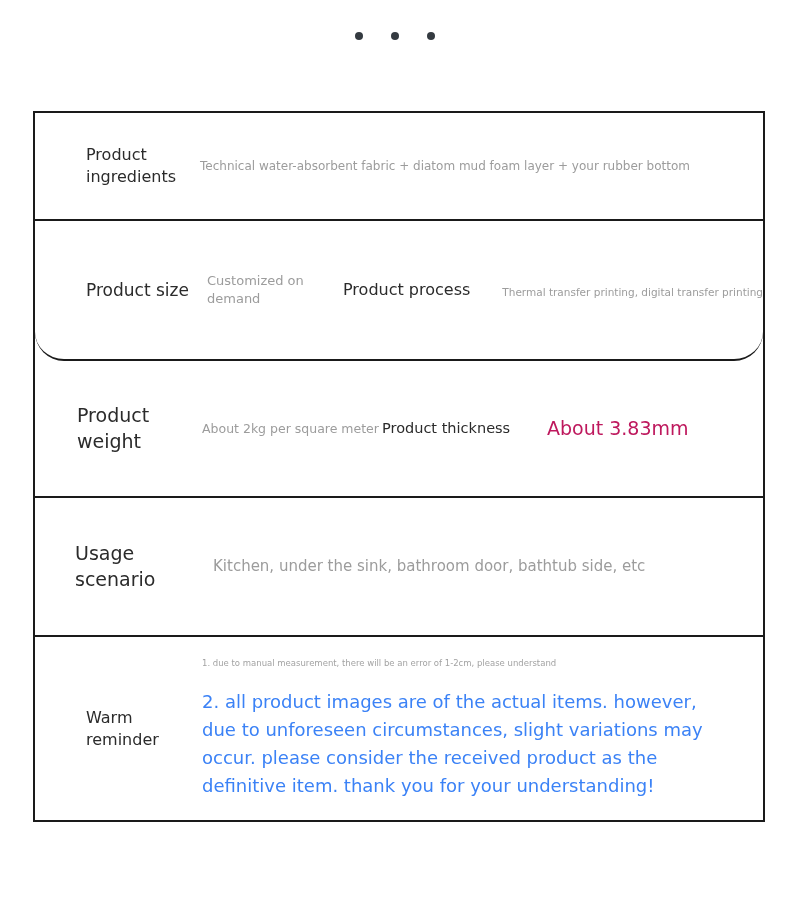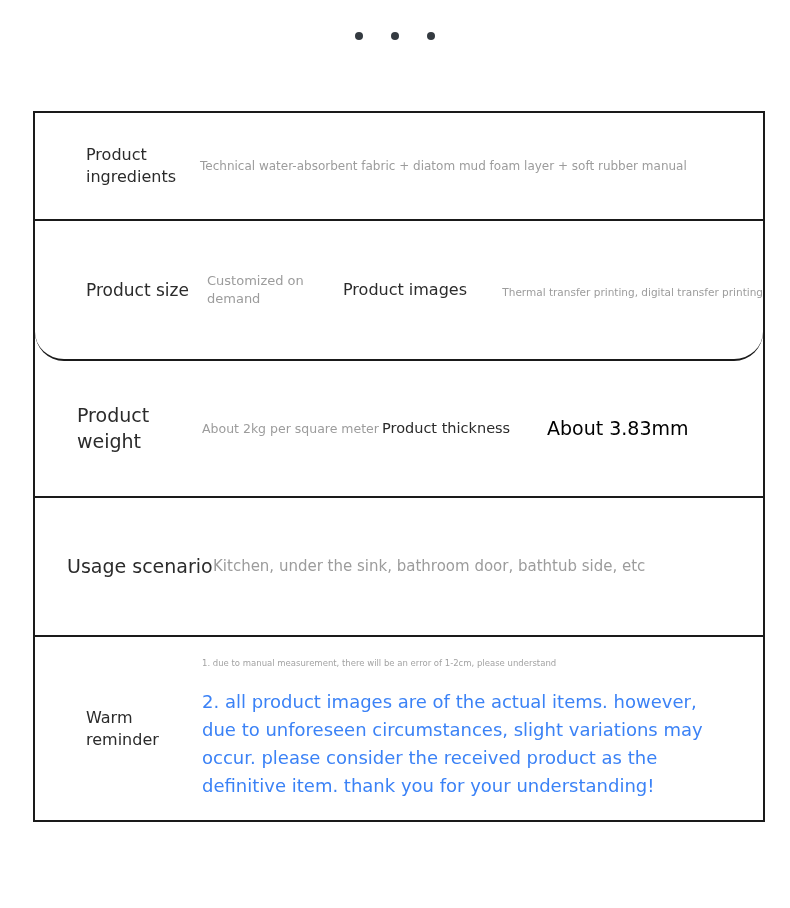--- a/index.html
+++ b/index.html
@@ -121,27 +121,27 @@
     width: 180px;
     font-size: 12.5px;
   }
   .r3-label2 {
     width: 165px;
     font-size: 14.5px;
   }
   .r3-value2 {
     flex: 1;
     font-size: 19px;
-    color: #000000;
+    color: #be185d;
   }
 
   
   .r4-label {
     width: 178px;
-    padding-left: 32px;
+    padding-left: 40px;
     font-size: 19px;
   }
   .r4-value {
     flex: 1;
     font-size: 15px;
     padding-right: 20px;
   }
   #stray-dot {
     position: absolute;
     left: 539px;
@@ -184,27 +184,27 @@
 <div id="dots-row">
   <span class="dot"></span>
   <span class="dot"></span>
   <span class="dot"></span>
 </div>
 
 <div id="spec-table">
 
   <div class="spec-row row-ingredients">
     <div class="cell label r1-label">Product ingredients</div>
-    <div class="cell value r1-value">Technical water-absorbent fabric + diatom mud foam layer + soft rubber manual</div>
+    <div class="cell value r1-value">Technical water-absorbent fabric + diatom mud foam layer + your rubber bottom</div>
   </div>
 
   <div class="spec-row row-size">
     <div class="cell label r2-label">Product size</div>
     <div class="cell value r2-value">Customized on demand</div>
-    <div class="cell label r2-label2">Product images</div>
+    <div class="cell label r2-label2">Product process</div>
     <span class="value r2-value2">Thermal transfer printing, digital transfer printing</span>
   </div>
 
   <div class="spec-row row-weight">
     <div class="cell label r3-label">Product weight</div>
     <div class="cell value r3-value">About 2kg per square meter</div>
     <div class="cell label r3-label2">Product thickness</div>
     <div class="cell value r3-value2">About 3.83mm</div>
   </div>
 

